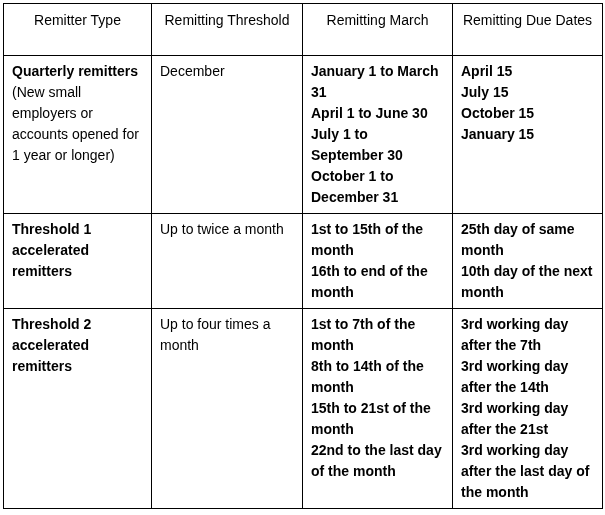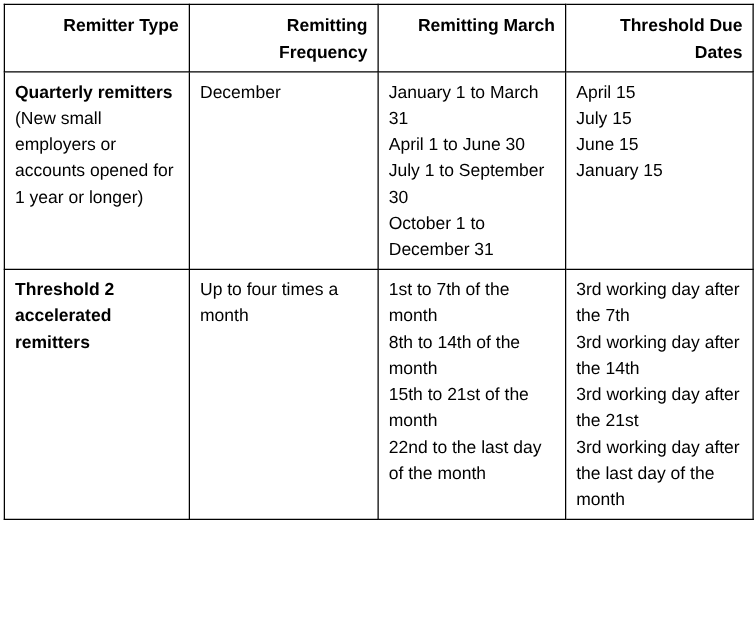--- a/index.html
+++ b/index.html
@@ -20,29 +20,29 @@
   .remit-table th,
   .remit-table td {
     border: 1.5px solid #000000;
     vertical-align: top;
     padding: 5px 8px;
     font-size: 14px;
     line-height: 21px;
     overflow: hidden;
   }
   .remit-table th {
-    text-align: right;
-    font-weight: bold;
+    text-align: center;
+    font-weight: normal;
     padding-top: 6px;
   }
   .remit-table td {
     text-align: left;
   }
   .bold { font-weight: bold; }
-  .pre  { white-space: pre-line; }
+  .pre  { white-space: pre-line; font-weight: bold; }
   .col-1 { width: 148px; }
   .col-2 { width: 151px; }
   .col-3 { width: 150px; }
   .col-4 { width: 150px; }
   .r-header { height: 52px; }
   .r-0 { height: 138px; }
   .r-1 { height: 55px; }
   .r-2 { height: 90px; }
   .r-3 { height: 168px; }
 </style>
@@ -52,40 +52,50 @@
 <table class="remit-table">
   <colgroup>
     <col class="col-1">
       <col class="col-2">
       <col class="col-3">
       <col class="col-4">
   </colgroup>
   <thead>
     <tr class="r-header">
       <th>Remitter Type</th>
-      <th>Remitting Frequency</th>
+      <th>Remitting Threshold</th>
       <th>Remitting March</th>
-      <th>Threshold Due Dates</th>
+      <th>Remitting Due Dates</th>
     </tr>
   </thead>
   <tbody>
     <tr class="r-0">
       <td>
         <span class="bold">Quarterly remitters</span>
         <span>(New small employers or accounts opened for 1 year or longer)</span>
       </td>
       <td>December</td>
       <td class="pre">January 1 to March 31
 April 1 to June 30
 July 1 to September 30
 October 1 to December 31</td>
       <td class="pre">April 15
 July 15
-June 15
+October 15
 January 15</td>
+    </tr>
+    <tr class="r-2">
+      <td>
+        <span class="bold">Threshold 1 accelerated remitters</span>
+      </td>
+      <td>Up to twice a month</td>
+      <td class="pre">1st to 15th of the month
+16th to end of the month</td>
+      <td class="pre">25th day of same month
+10th day of the next month</td>
     </tr>
     <tr class="r-3">
       <td>
         <span class="bold">Threshold 2 accelerated remitters</span>
       </td>
       <td>Up to four times a month</td>
       <td class="pre">1st to 7th of the month
 8th to 14th of the month
 15th to 21st of the month
 22nd to the last day of the month</td>

